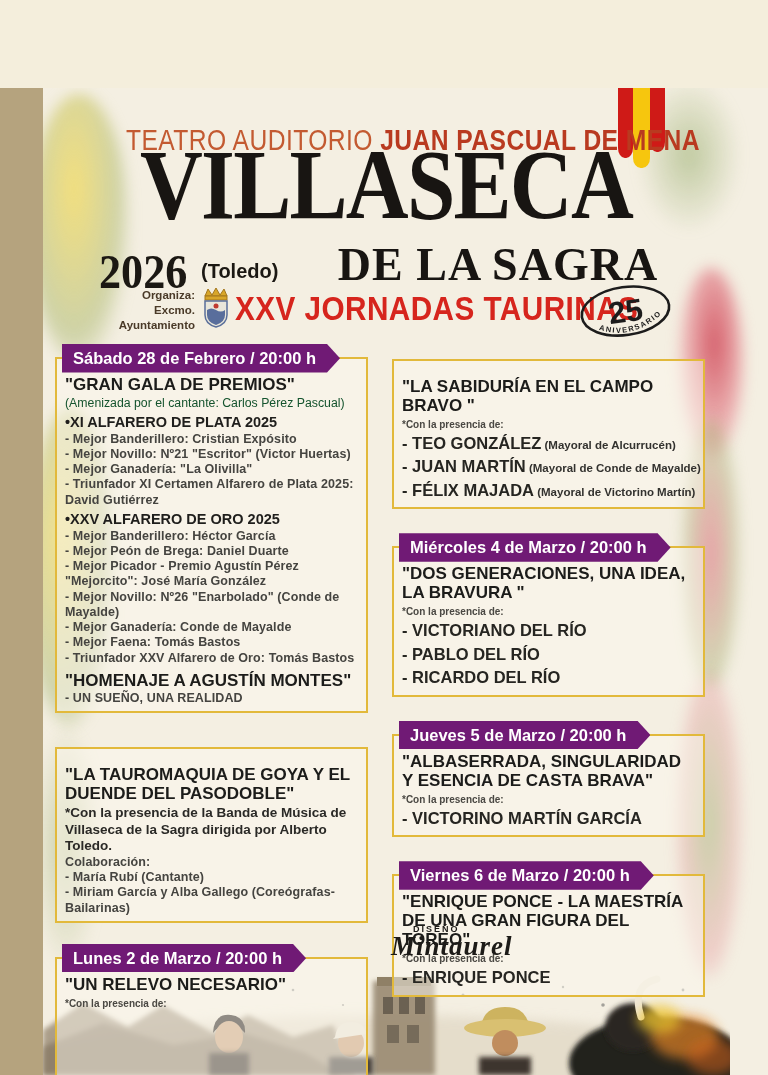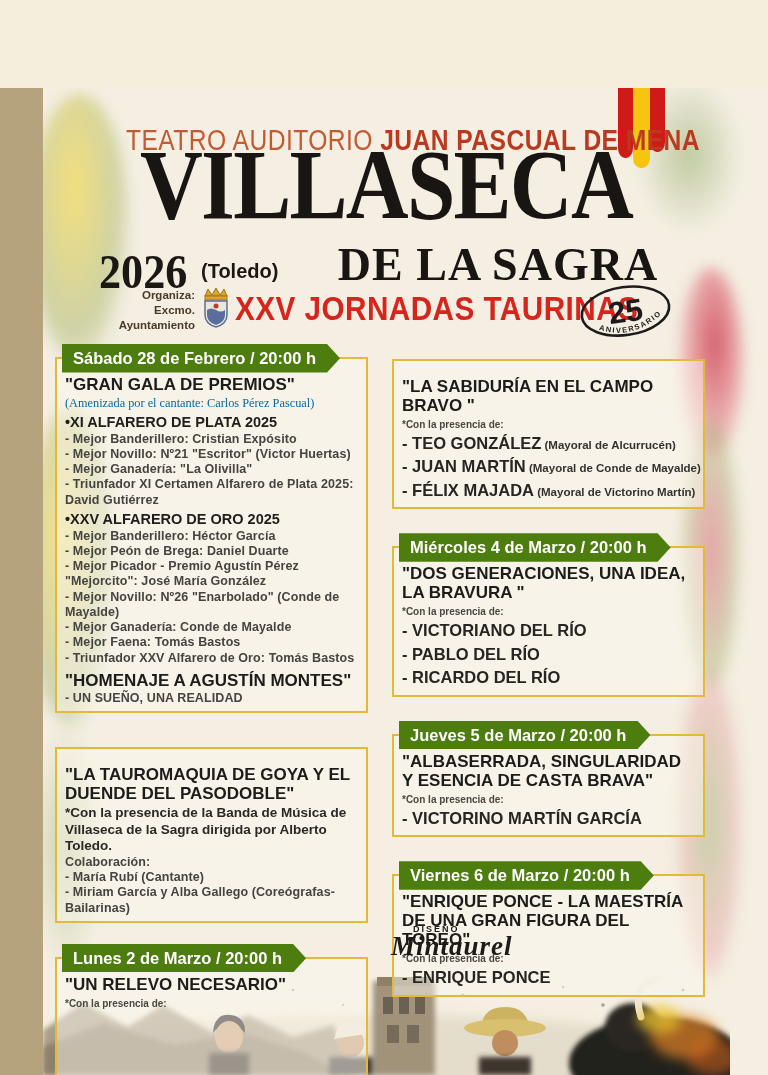--- a/index.html
+++ b/index.html
@@ -43,27 +43,27 @@
   .flag .st{border-radius:0 0 45% 45%/0 0 10px 10px;}
   .flag .r1{width:15px;height:70px;background:#cf1a17;}
   .flag .y{width:17px;height:80px;background:#f6c60e;}
   .flag .r2{width:15px;height:64px;background:#cf1a17;}
   
   .col{position:absolute;display:flex;flex-direction:column;width:313px;z-index:2;}
   .col-left{left:12px;top:269px;gap:34px;}
   .col-right{left:349px;top:271px;gap:37px;}
   .event-box{position:relative;border:2px solid #e2b93b;background:rgba(252,248,238,.5);
         padding:14px 8px 5px 8px;box-sizing:border-box;}
-  .ribbon{position:absolute;top:-15px;left:5px;background:#4d7c0f;color:#fff;font-weight:700;
+  .ribbon{position:absolute;top:-15px;left:5px;background:#701a75;color:#fff;font-weight:700;
         font-size:16.5px;line-height:1;padding:6px 24px 6px 11px;white-space:nowrap;
         clip-path:polygon(0 0,calc(100% - 13px) 0,100% 50%,calc(100% - 13px) 100%,0 100%);}
   .ln{margin:0;}
   .s-title{font-weight:700;font-size:17px;color:#1c1c1a;line-height:1.12;margin:2px 0 2px;}
   .s-title2{font-weight:700;font-size:17px;color:#1c1c1a;line-height:1.12;margin:5px 0 1px;}
-  .s-note{font-size:12.3px;color:#0369a1;line-height:1.2;font-family:Liberation Serif, serif;}
+  .s-note{font-size:12.3px;color:#14532d;line-height:1.2;}
   .s-subhead{font-weight:700;font-size:14.5px;color:#1f1e1c;line-height:1.3;margin-top:2px;}
   .s-item{font-size:12.5px;font-weight:700;color:#454440;line-height:1.22;letter-spacing:.1px;}
   .s-bold-note{font-size:13.5px;font-weight:700;color:#2a2926;line-height:1.2;margin:1px 0;}
   .s-presence{font-size:10px;font-weight:700;color:#4a4843;line-height:1.5;}
   .s-name{font-size:16.5px;font-weight:700;color:#262521;line-height:1.42;white-space:nowrap;}
   .nm-note{font-size:11.5px;font-weight:700;color:#33322f;}
   
   .footer-design{position:absolute;left:348px;top:836px;z-index:3;color:#1d1b18;}
   .footer-design .lbl{font-size:9px;font-weight:700;letter-spacing:2px;margin-left:22px;}
   .footer-design .studio{font-family:"Liberation Serif",serif;font-style:italic;font-weight:700;

